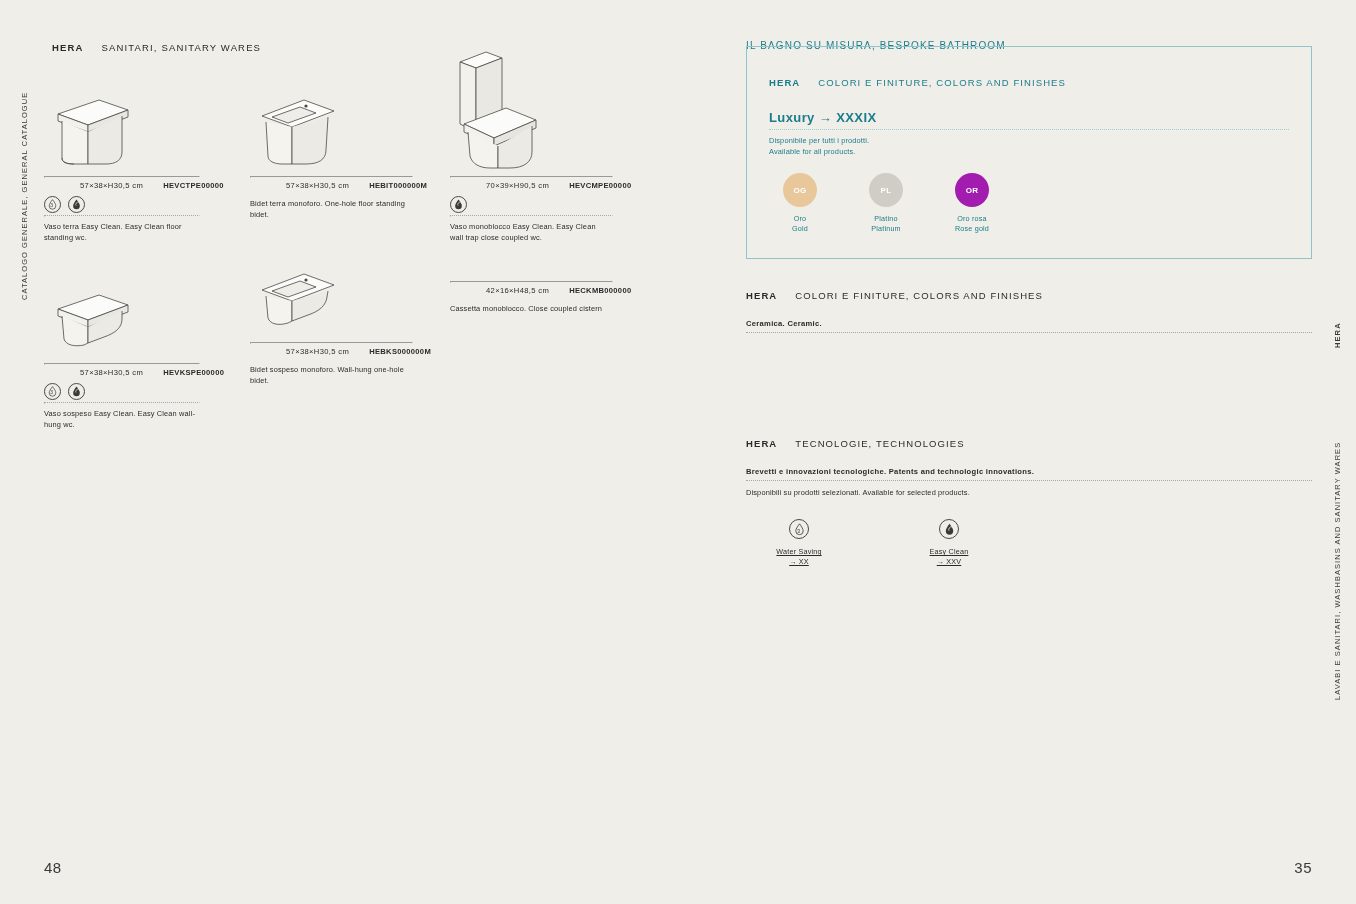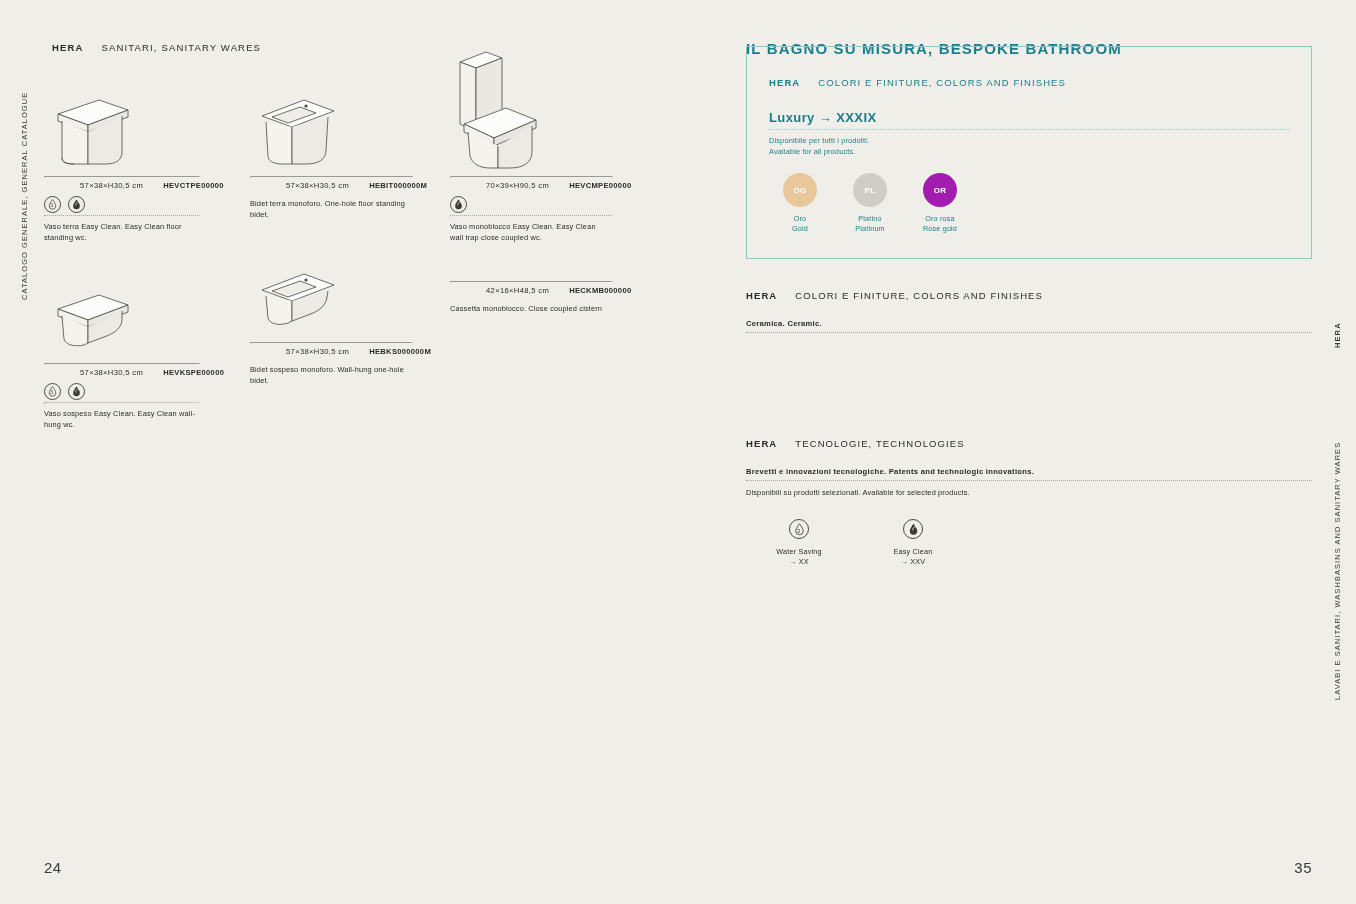--- a/index.html
+++ b/index.html
@@ -129,22 +129,22 @@
     font-size: 7px;
     color: #3a3a38;
     background: transparent;
   }
   .badge svg { display: block; }
 
   
   .rp-title {
     position: absolute;
     left: 746px; top: 40px;
-    font-size: 15px;
-    font-weight: 700;
+    font-size: 10px;
+    font-weight: 400;
     letter-spacing: 1.15px;
     color: #1b7d8c;
     white-space: nowrap;
   }
   .rp-title-rule {
     position: absolute;
     left: 1040px; top: 46px;
     width: 272px;
     border-top: 1px solid #1b7d8c;
   }
@@ -177,21 +177,21 @@
   }
   .lux-note {
     margin-top: 6px;
     font-size: 7.4px;
     line-height: 1.45;
     color: #1b7d8c;
     letter-spacing: 0.15px;
   }
   .swatches {
     display: flex;
-    gap: 8px;
+    gap: 24px;
     margin-top: 16px;
   }
   .sw { width: 62px; text-align: center; }
   .sw-dot {
     width: 34px; height: 34px;
     border-radius: 50%;
     margin: 0 auto;
     display: flex;
     align-items: center;
     justify-content: center;
@@ -235,23 +235,24 @@
     width: 100%;
   }
   .sect-note {
     margin-top: 7px;
     font-size: 7.4px;
     color: #2b2b2b;
     letter-spacing: 0.15px;
   }
   .tech-row {
     display: flex;
-    gap: 44px;
+    gap: 80px;
     margin-top: 22px;
     padding-left: 18px;
+    text-decoration: underline;
   }
   .tech-item { width: 70px; text-align: center; }
   .tech-badge {
     width: 20px; height: 20px;
     border-radius: 50%;
     border: 1px solid #4a4a45;
     margin: 0 auto;
     display: flex;
     align-items: center;
     justify-content: center;
@@ -267,21 +268,21 @@
 </style>
 </head>
 <body>
 
 <div class="page">
 
   <div class="vlabel-left">CATALOGO GENERALE, GENERAL CATALOGUE</div>
   <div class="vlabel-right-1">HERA</div>
   <div class="vlabel-right-2">LAVABI E SANITARI, WASHBASINS AND SANITARY WARES</div>
 
-  <div class="pagenum left">24</div>
+  <div class="pagenum left">48</div>
   <div class="pagenum right">35</div>
 
   <div class="lp-header">
     <span class="brand">HERA</span><span>SANITARI, SANITARY WARES</span>
   </div>
 
   <div class="col col-1" style="top:92px;">
 
     <div class="prod">
       <div class="prod-img">

